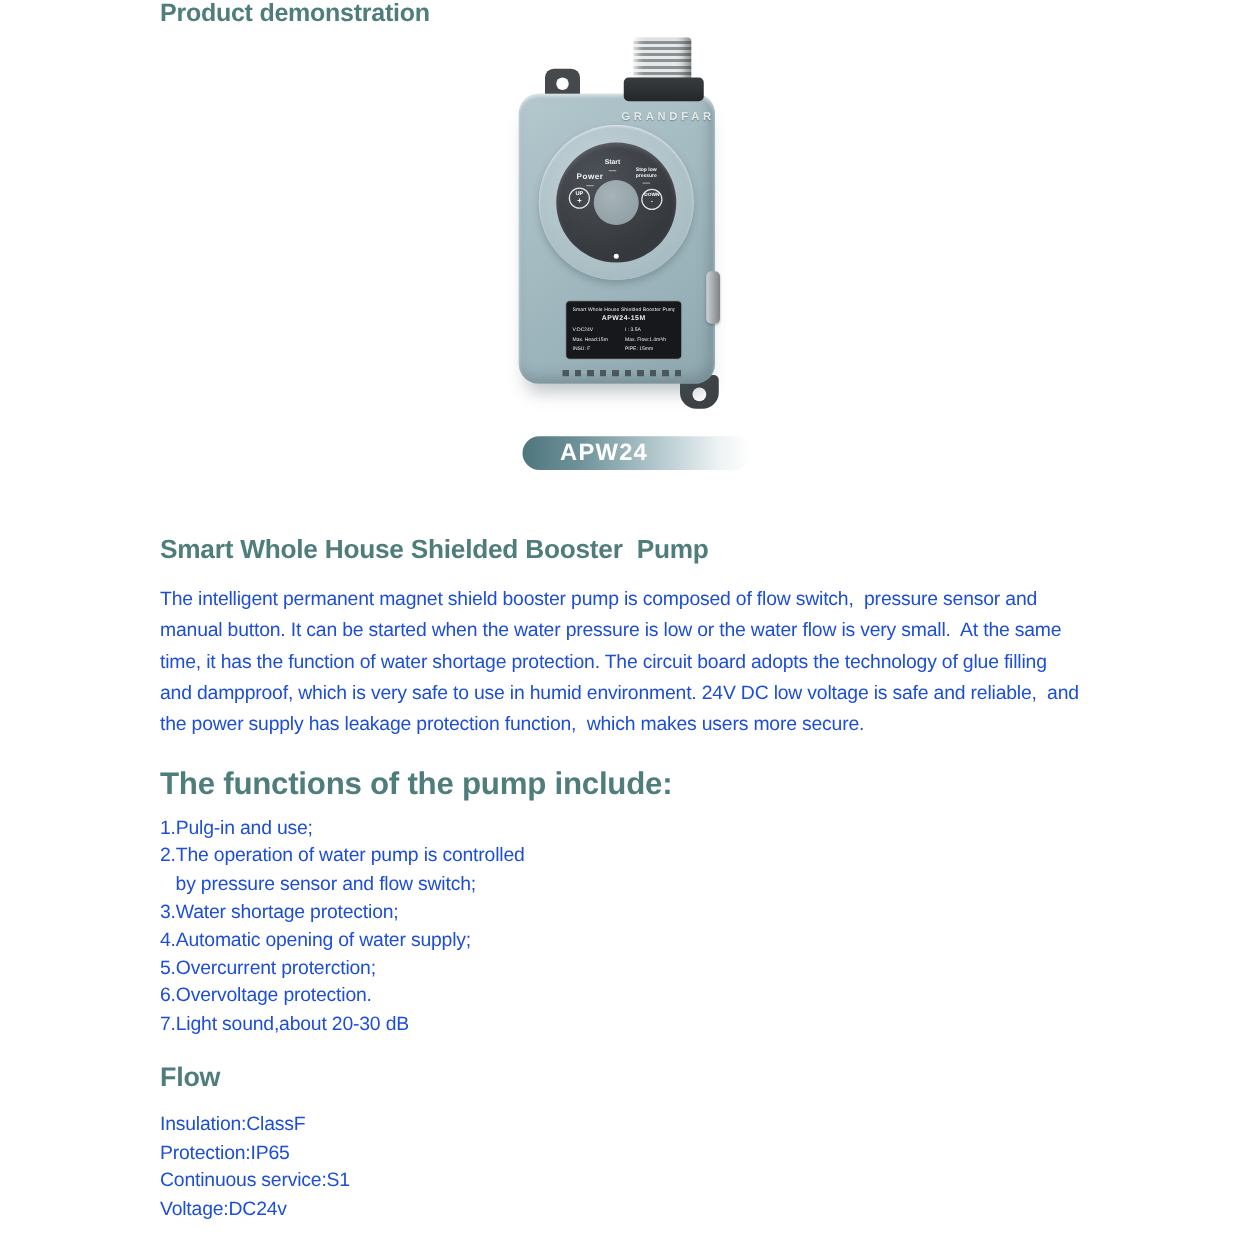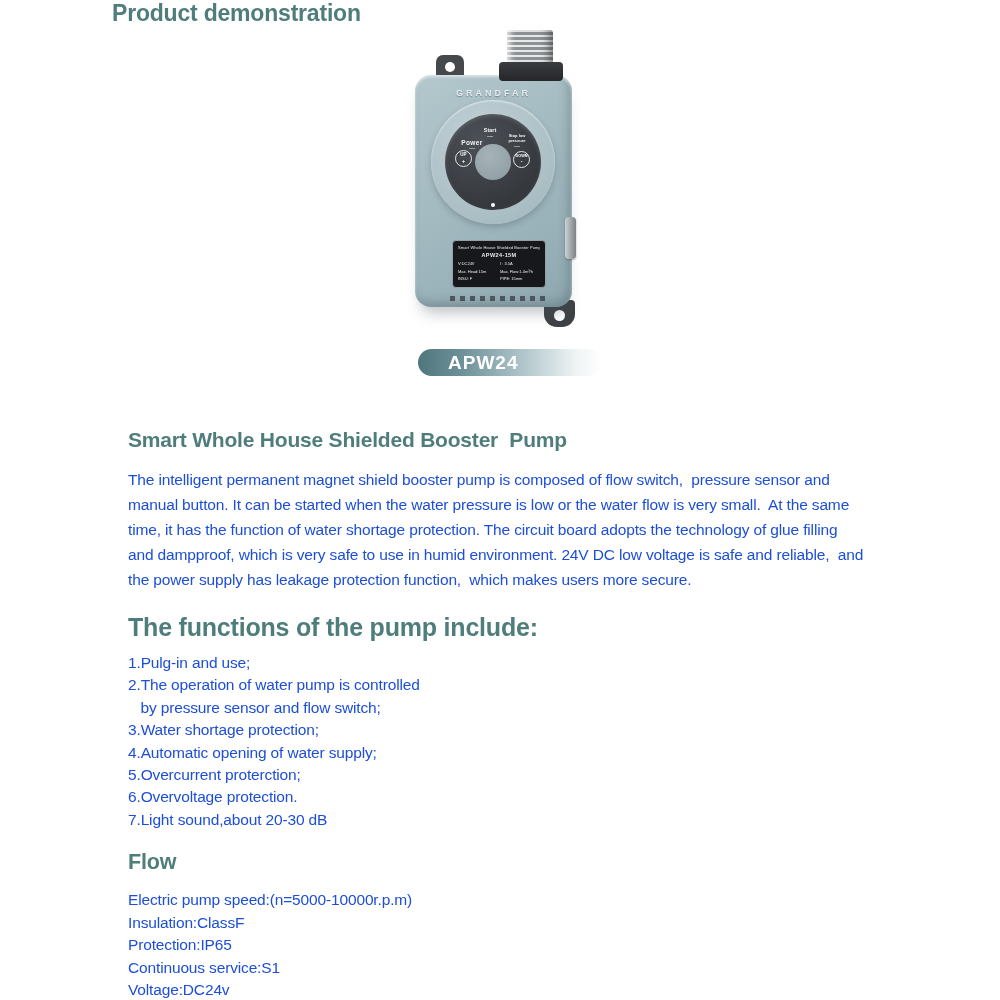--- a/index.html
+++ b/index.html
@@ -24,21 +24,21 @@
   #tab-top .hole { position:absolute; left:9px; top:7px; width:10px; height:10px;
     border-radius:50%; background:#ffffff; }
   #ear-bottom { left:144px; top:272px; width:31px; height:27px; background:#3e4245;
     border-radius:4px 4px 13px 13px; z-index:0; }
   #ear-bottom .hole { position:absolute; left:10px; top:10px; width:11px; height:11px;
     border-radius:50%; background:#ffffff; }
   #body-shell { left:15px; top:47px; width:157px; height:232px; border-radius:16px; z-index:1;
     background:linear-gradient(145deg,#b4c8cd 0%,#a3bac1 45%,#8ea7af 100%);
     box-shadow:inset 0 2px 3px rgba(255,255,255,.6), inset -4px -5px 10px rgba(70,90,98,.35),
       0 12px 14px -6px rgba(70,85,92,.35); }
-  #brand { left:15px; top:60px; width:157px; text-align:center; z-index:2;
+  #brand { left:15px; top:60px; width:157px; text-align:right; z-index:2;
     color:rgba(255,255,255,.78); font-size:9px; font-weight:bold; letter-spacing:3px;
     text-shadow:0 1px 1px rgba(60,80,86,.5); }
   #bezel { left:31px; top:72px; width:124px; height:124px; border-radius:50%; z-index:2;
     background:radial-gradient(circle at 40% 32%,#c2d2d7,#9fb5bc);
     box-shadow:0 3px 6px rgba(60,80,88,.3), inset 0 1px 2px rgba(255,255,255,.6); }
   #panel { left:45px; top:86px; width:96px; height:96px; border-radius:50%; z-index:2;
     background:radial-gradient(circle at 35% 28%,#4c5157 0%,#35383d 70%);
     box-shadow:inset 0 2px 4px rgba(255,255,255,.15); }
   #hub { left:75px; top:116px; width:36px; height:36px; border-radius:50%; z-index:3;
     background:radial-gradient(circle at 40% 35%,#a6b4b9,#8b9a9f); }
@@ -71,21 +71,21 @@
   #vents { left:50px; top:268px; width:95px; height:5px; z-index:2; opacity:.85;
     background:repeating-linear-gradient(90deg,#40494d 0 5px,transparent 5px 10px); }
 
   
   #badge { left:418px; top:349px; width:183px; height:27px; border-radius:14px;
     background:linear-gradient(90deg,#4f767c 0%,#6f929a 25%,#b9cdd2 62%,#eef3f4 86%,#ffffff 100%);
     color:#ffffff; font-weight:bold; font-size:19px; letter-spacing:1px;
     line-height:27px; padding-left:30px; }
 
   
-  #page-title { left:112px; top:0px; font-size:23px; }
+  #page-title { left:128px; top:0px; font-size:20px; }
   #intro-heading { left:128px; top:428px; font-size:21px; }
   #intro-text { left:128px; top:467px; line-height:25px; }
   #functions-heading { left:128px; top:613px; font-size:25px; }
   #functions-list { left:128px; top:652px; line-height:22.4px; }
   #motor-heading { left:128px; top:850px; font-size:21.5px; }
   #motor-list { left:128px; top:889px; line-height:22.6px; }
 </style>
 </head>
 <body>
 
@@ -159,20 +159,19 @@
     <div class="body-line">3.Water shortage protection;</div>
     <div class="body-line">4.Automatic opening of water supply;</div>
     <div class="body-line">5.Overcurrent proterction;</div>
     <div class="body-line">6.Overvoltage protection.</div>
     <div class="body-line">7.Light sound,about 20-30 dB</div>
   </div>
 
   <h2 id="motor-heading" class="abs teal-heading">Flow</h2>
 
   <div id="motor-list" class="abs">
-    <div class="body-line">Electric pump speed:(n=5000-10000r.p.m)</div>
     <div class="body-line">Insulation:ClassF</div>
     <div class="body-line">Protection:IP65</div>
     <div class="body-line">Continuous service:S1</div>
     <div class="body-line">Voltage:DC24v</div>
   </div>
 
 </div>
 
 </body></html>

